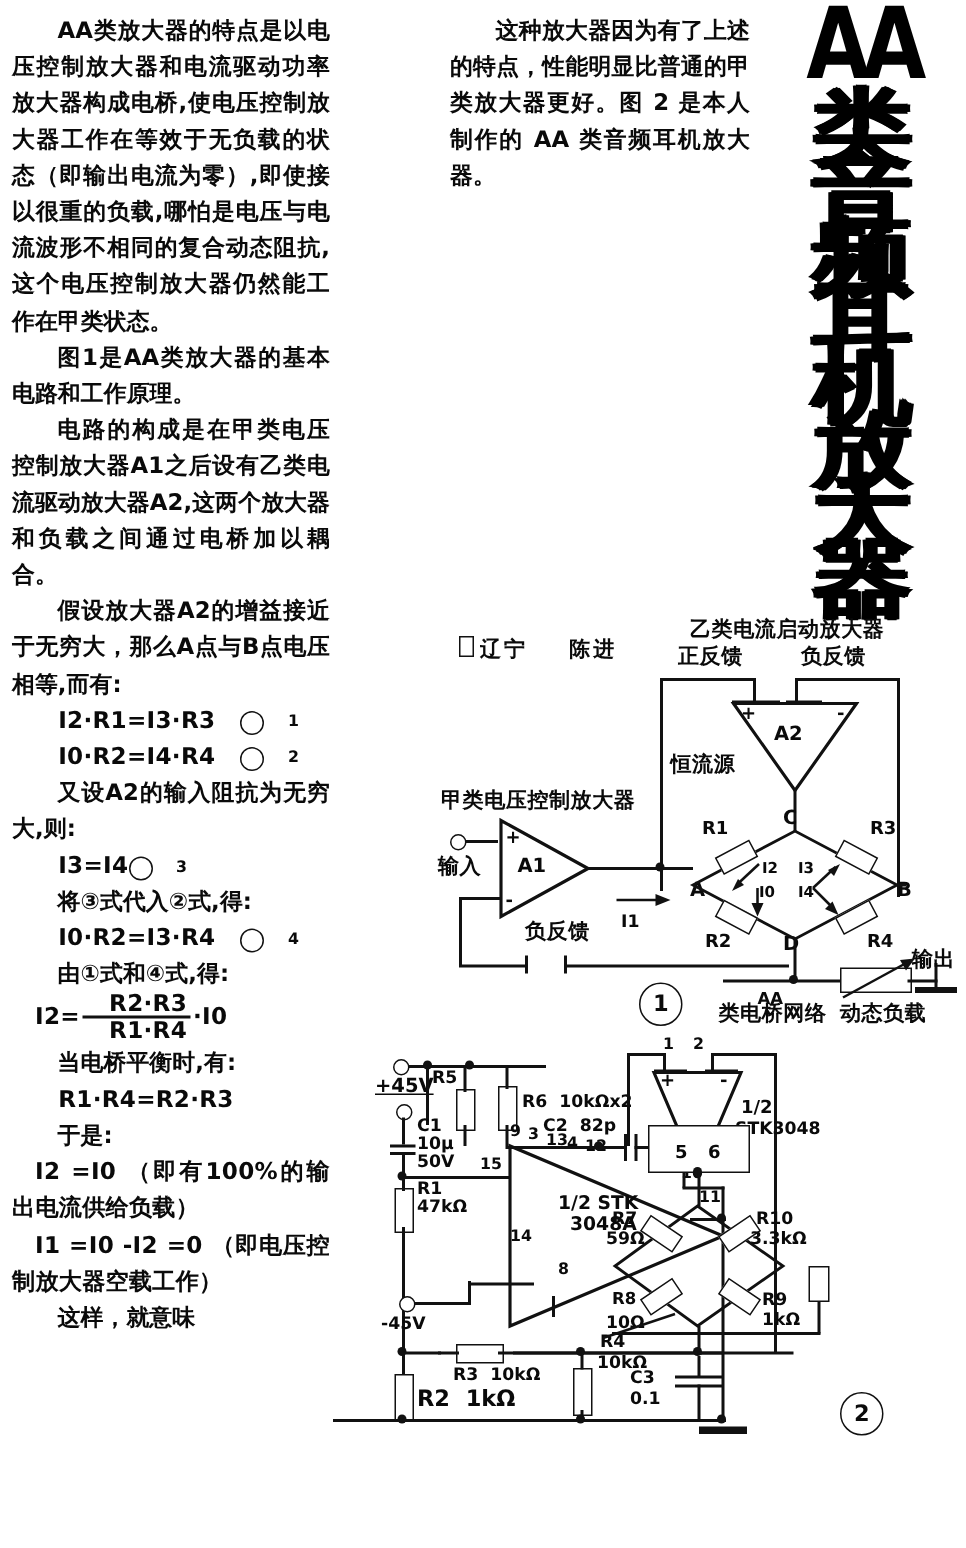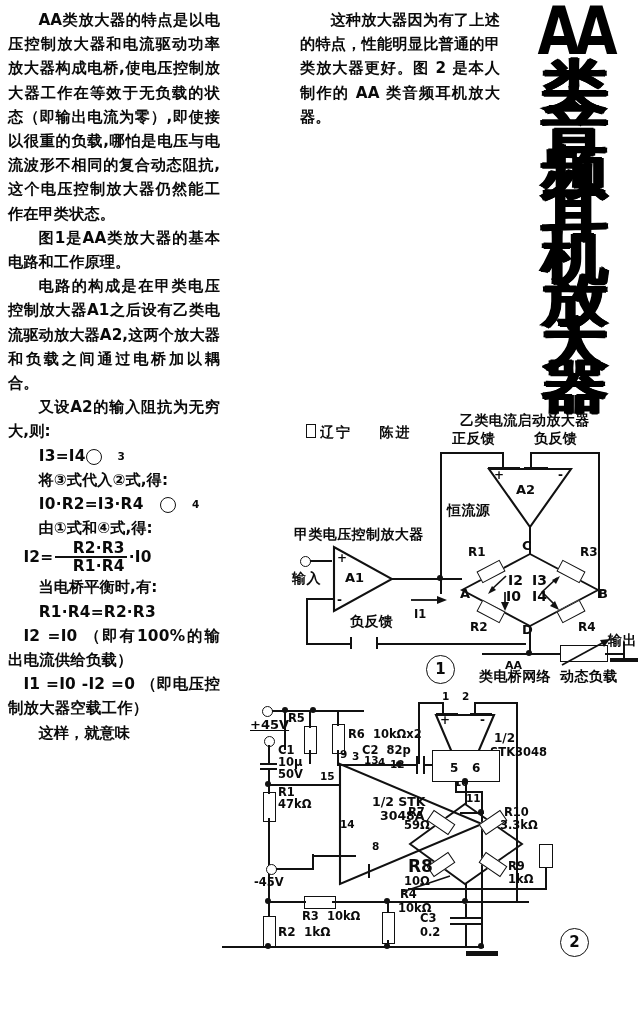--- a/index.html
+++ b/index.html
@@ -76,21 +76,21 @@
   #byline{
     position:absolute;left:306px;top:424px;
     font-size:14px;font-weight:700;letter-spacing:2px;
   }
   #byline .sq{display:inline-block;width:8px;height:12px;border:1.7px solid #111;vertical-align:-1px;margin-right:4px;}
 
   
   .fig{position:absolute;}
   .lbl{position:absolute;font-size:11.5px;font-weight:700;white-space:nowrap;line-height:12px;color:#0a0a0a;}
   .lbl.cn{font-size:14px;letter-spacing:0.4px;}
-  .lbl.sm{font-size:14px;}
+  .lbl.sm{font-size:10px;}
   .lbl.pin{font-size:10.5px;}
   .wire{position:absolute;background:#111;}
   .wh{height:1.7px;}
   .wv{width:1.7px;}
   .node{position:absolute;width:6px;height:6px;border-radius:50%;background:#111;}
   .term{position:absolute;width:9px;height:9px;border-radius:50%;border:1.8px solid #111;background:#fff;}
   .res{position:absolute;border:1.8px solid #111;background:#fff;}
   .fignum{
     position:absolute;width:27px;height:27px;border:1.9px solid #111;border-radius:50%;
     font-size:15px;font-weight:700;text-align:center;line-height:26px;background:#fff;
@@ -108,40 +108,50 @@
 </style>
 </head>
 <body>
 
 <div class="page">
 
   <div class="col" id="col-left">
     <p>AA类放大器的特点是以电压控制放大器和电流驱动功率放大器构成电桥,使电压控制放大器工作在等效于无负载的状态（即输出电流为零）,即使接以很重的负载,哪怕是电压与电流波形不相同的复合动态阻抗,这个电压控制放大器仍然能工作在甲类状态。</p>
     <p>图1是AA类放大器的基本电路和工作原理。</p>
     <p>电路的构成是在甲类电压控制放大器A1之后设有乙类电流驱动放大器A2,这两个放大器和负载之间通过电桥加以耦合。</p>
-
+    <p>假设放大器A2的增益接近于无穷大，那么A点与B点电压相等,而有:</p>
+
+    <p class="formula">
+      <span>I2·R1=I3·R3</span>
+      &nbsp;&nbsp;<span class="circnum">1</span>
+    </p>
+    <p class="formula">
+      <span>I0·R2=I4·R4</span>
+      &nbsp;&nbsp;<span class="circnum">2</span>
+    </p>
 
     <p>又设A2的输入阻抗为无穷大,则:</p>
 
     <p class="formula">
       <span>I3=I4</span><span class="circnum">3</span>
     </p>
     <p>将③式代入②式,得:</p>
     <p class="formula">
       <span>I0·R2=I3·R4</span>
       &nbsp;&nbsp;<span class="circnum">4</span>
     </p>
     <p>由①式和④式,得:</p>
 
     <p class="formula" style="text-indent:1em;">
       <span>I2=</span><span class="frac"><span class="num">R2·R3</span><span class="den">R1·R4</span></span><span>·I0</span>
     </p>
 
     <p>当电桥平衡时,有:</p>
     <p class="formula">R1·R4=R2·R3</p>
+    <p>于是:</p>
     <p class="formula" style="text-indent:1em;">
       <span>I2 =I0</span>
       <span>（即有100%的输出电流供给负载）</span>
     </p>
     <p class="formula" style="text-indent:1em;">
       <span>I1 =I0 -I2 =0</span>
       <span>（即电压控制放大器空载工作）</span>
     </p>
     <p>这样，就意味</p>
   </div>
@@ -379,21 +389,21 @@
     <div class="res" style="left:82px;top:208px;width:30px;height:11px;"></div>
     <div class="wire wh" style="left:70px;top:213px;width:14px;"></div>
     <div class="wire wh" style="left:110px;top:213px;width:150px;"></div>
     <div class="node" style="left:43px;top:210px;"></div>
     <div class="wire wh" style="left:46px;top:213px;width:26px;"></div>
     <div class="lbl" style="left:80px;top:222px;font-size:11.5px;">
       <span>R3</span>&nbsp;&nbsp;<span>10kΩ</span>
     </div>
 
     <div class="res" style="left:41px;top:228px;width:11px;height:30px;"></div>
-    <div class="lbl" style="left:56px;top:238px;font-size:12px;">
+    <div class="lbl" style="left:56px;top:238px;font-size:15px;">
       <span>R2</span>&nbsp;&nbsp;<span>1kΩ</span>
     </div>
 
     <div class="wire wh" style="left:0px;top:258px;width:262px;"></div>
     <div class="node" style="left:43px;top:255px;"></div>
     <div class="node" style="left:256px;top:255px;"></div>
     <div class="gnd" style="left:244px;top:263px;width:32px;">
       <i style="width:32px;height:5px;"></i>
     </div>
 
@@ -431,36 +441,36 @@
 
     <div class="res" style="left:206px;top:128px;width:24px;height:11px;transform:rotate(34deg);"></div>
     <div class="res" style="left:258px;top:128px;width:24px;height:11px;transform:rotate(-34deg);"></div>
     <div class="res" style="left:206px;top:170px;width:24px;height:11px;transform:rotate(-34deg);"></div>
     <div class="res" style="left:258px;top:170px;width:24px;height:11px;transform:rotate(34deg);"></div>
 
     <div class="lbl" style="left:186px;top:118px;font-size:11.5px;">R7</div>
     <div class="lbl" style="left:182px;top:131px;font-size:11.5px;">59Ω</div>
     <div class="lbl" style="left:282px;top:118px;font-size:11.5px;">R10</div>
     <div class="lbl" style="left:278px;top:131px;font-size:11.5px;">3.3kΩ</div>
-    <div class="lbl" style="left:186px;top:172px;font-size:17px;">R8</div>
+    <div class="lbl" style="left:186px;top:172px;font-size:11px;">R8</div>
     <div class="lbl" style="left:182px;top:187px;font-size:11.5px;">10Ω</div>
     <div class="lbl" style="left:286px;top:172px;font-size:11.5px;">R9</div>
     <div class="lbl" style="left:286px;top:185px;font-size:11.5px;">1kΩ</div>
 
     <div class="wire wv" style="left:243px;top:196px;height:18px;"></div>
     <div class="node" style="left:240px;top:210px;"></div>
     <div class="wire wh" style="left:120px;top:213px;width:126px;"></div>
     <div class="wire wh" style="left:243px;top:213px;width:64px;"></div>
 
     <div class="wire wv" style="left:243px;top:216px;height:14px;"></div>
     <div class="wire wh" style="left:228px;top:229px;width:32px;"></div>
     <div class="wire wh" style="left:228px;top:235px;width:32px;"></div>
     <div class="wire wv" style="left:243px;top:235px;height:24px;"></div>
     <div class="lbl" style="left:198px;top:224px;font-size:11.5px;">C3</div>
-    <div class="lbl" style="left:198px;top:238px;font-size:11.5px;">0.2</div>
+    <div class="lbl" style="left:198px;top:238px;font-size:11.5px;">0.1</div>
 
     <div class="res" style="left:160px;top:224px;width:11px;height:30px;"></div>
     <div class="wire wv" style="left:165px;top:213px;height:12px;"></div>
     <div class="wire wv" style="left:165px;top:252px;height:8px;"></div>
     <div class="node" style="left:162px;top:210px;"></div>
     <div class="node" style="left:162px;top:255px;"></div>
     <div class="lbl" style="left:178px;top:200px;font-size:11.5px;">R4</div>
 
     <div class="lbl" style="left:176px;top:214px;font-size:11.5px;">10kΩ</div>
 

